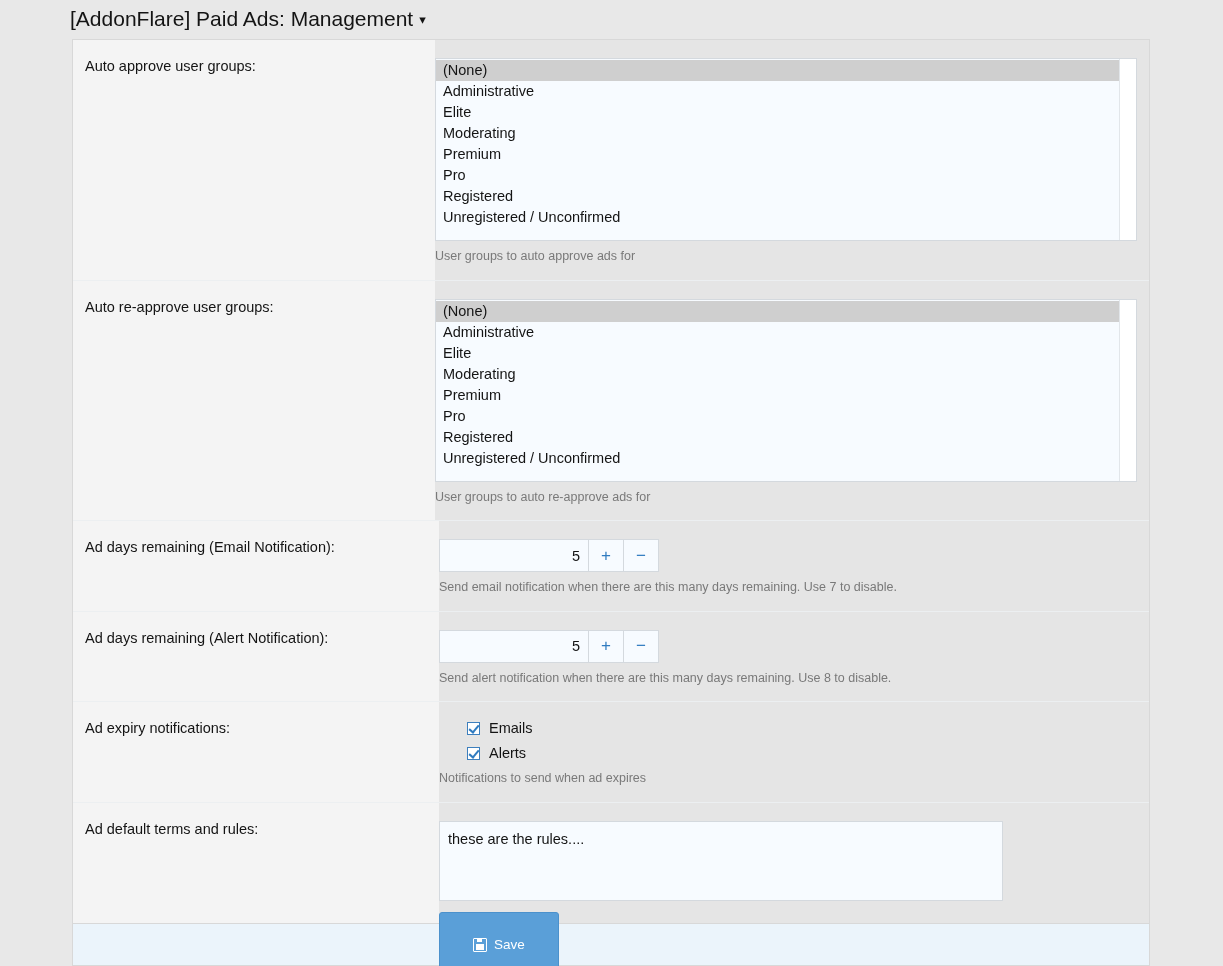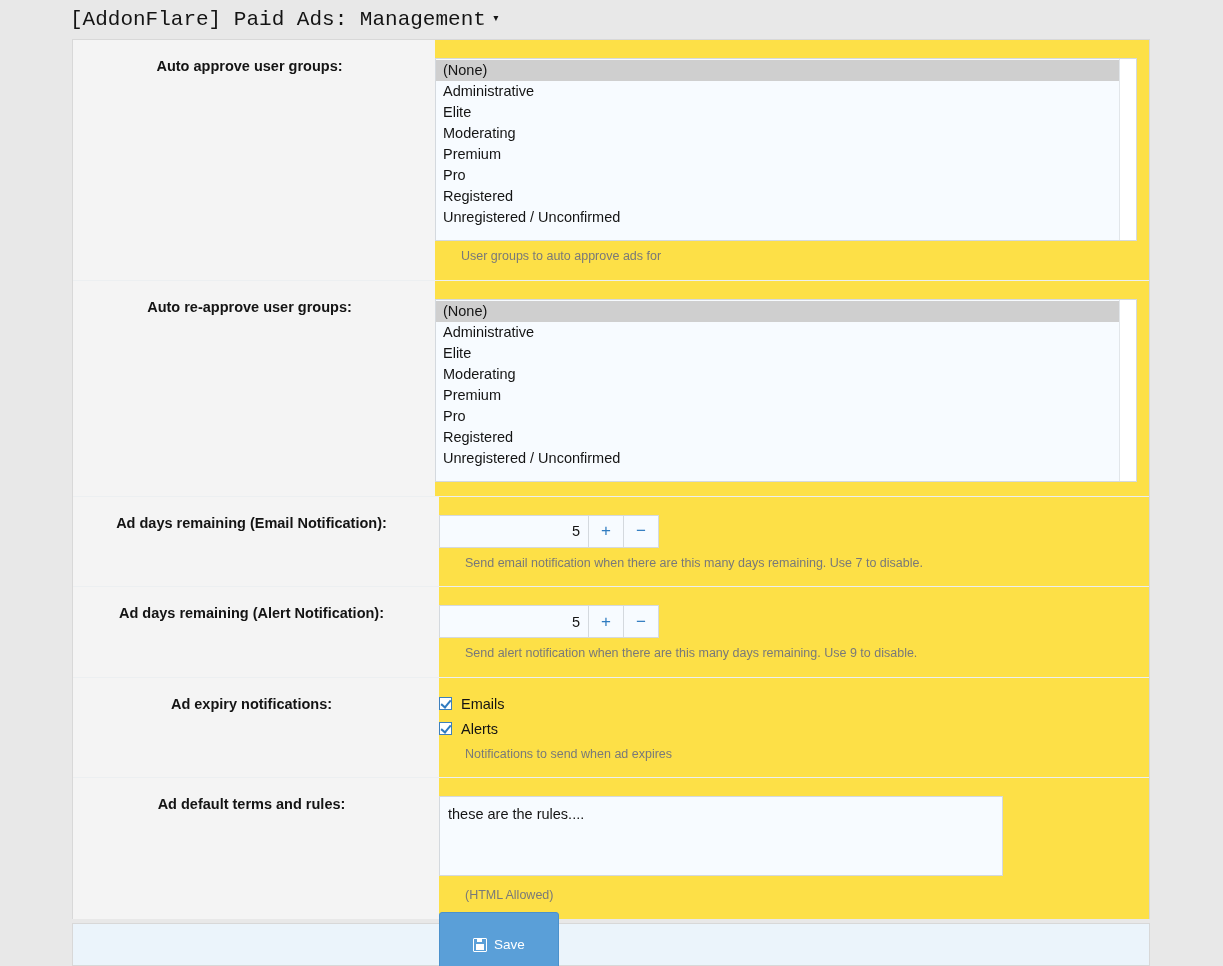--- a/index.html
+++ b/index.html
@@ -18,21 +18,20 @@
   }
   .page-title {
     font-size: 21px;
     font-weight: normal;
     color: #141414;
     padding: 4px 0 0 70px;
     margin: 0;
     height: 32px;
     line-height: 30px;
     white-space: nowrap;
-    font-family: Liberation Mono, monospace;
   }
   .page-title .caret {
     display: inline-block;
     margin-left: 6px;
     font-size: 13px;
     vertical-align: middle;
     color: #141414;
   }
   .form-block {
     position: absolute;
@@ -48,39 +47,37 @@
     display: flex;
     align-items: flex-start;
     border-bottom: 1px solid #eceff1;
   }
   .row:last-child { border-bottom: none; }
   .row-label {
     width: 366px;
     min-height: 100%;
     box-sizing: border-box;
     background: #f4f4f4;
-    text-align: center;
+    text-align: left;
     padding: 18px 21px 18px 12px;
     font-size: 14.5px;
     color: #141414;
     align-self: stretch;
-    font-weight: bold;
   }
   .row-field {
     flex: 1;
     box-sizing: border-box;
     padding: 18px 12px 14px 0;
-    background: #fde047;
+    background: #e5e5e5;
   }
   .hint {
     font-size: 12.5px;
     color: #797979;
     margin-top: 7px;
     line-height: 1.4;
-    margin-left: 26px;
   }
   .listbox {
     border: 1px solid #d4d9de;
     background: #f7fbff;
     width: 702px;
     box-sizing: border-box;
     padding: 1px 0;
     position: relative;
     overflow: hidden;
   }
@@ -141,20 +138,21 @@
     align-items: center;
     justify-content: center;
     cursor: pointer;
     user-select: none;
   }
   .check-row {
     display: flex;
     align-items: center;
     margin-bottom: 9px;
     font-size: 14.5px;
+    margin-left: 28px;
   }
   .check-row:last-of-type { margin-bottom: 0; }
   .cbox {
     width: 13px;
     height: 13px;
     border: 1px solid #3d7fbd;
     background: #fff;
     margin-right: 9px;
     position: relative;
     box-sizing: border-box;
@@ -277,20 +275,21 @@
             <li>Administrative</li>
             <li>Elite</li>
             <li>Moderating</li>
             <li>Premium</li>
             <li>Pro</li>
             <li>Registered</li>
             <li>Unregistered / Unconfirmed</li>
           </ul>
           <div class="listbox-scroll"></div>
         </div>
+        <div class="hint">User groups to auto re-approve ads for</div>
       </div>
     </div>
 
     <div class="row">
       <div class="row-label">Ad days remaining (Email Notification):</div>
       <div class="row-field">
         <div class="spinner">
           <input type="text" value="5" style="">
           <div class="spin-btn">+</div>
           <div class="spin-btn">−</div>
@@ -300,21 +299,21 @@
     </div>
 
     <div class="row">
       <div class="row-label">Ad days remaining (Alert Notification):</div>
       <div class="row-field">
         <div class="spinner">
           <input type="text" value="5" style="">
           <div class="spin-btn">+</div>
           <div class="spin-btn">−</div>
         </div>
-        <div class="hint">Send alert notification when there are this many days remaining. Use 9 to disable.</div>
+        <div class="hint">Send alert notification when there are this many days remaining. Use 8 to disable.</div>
       </div>
     </div>
 
     <div class="row">
       <div class="row-label">Ad expiry notifications:</div>
       <div class="row-field">
         <div class="check-row">
           <span class="cbox"></span>
           <span>Emails</span>
         </div>

